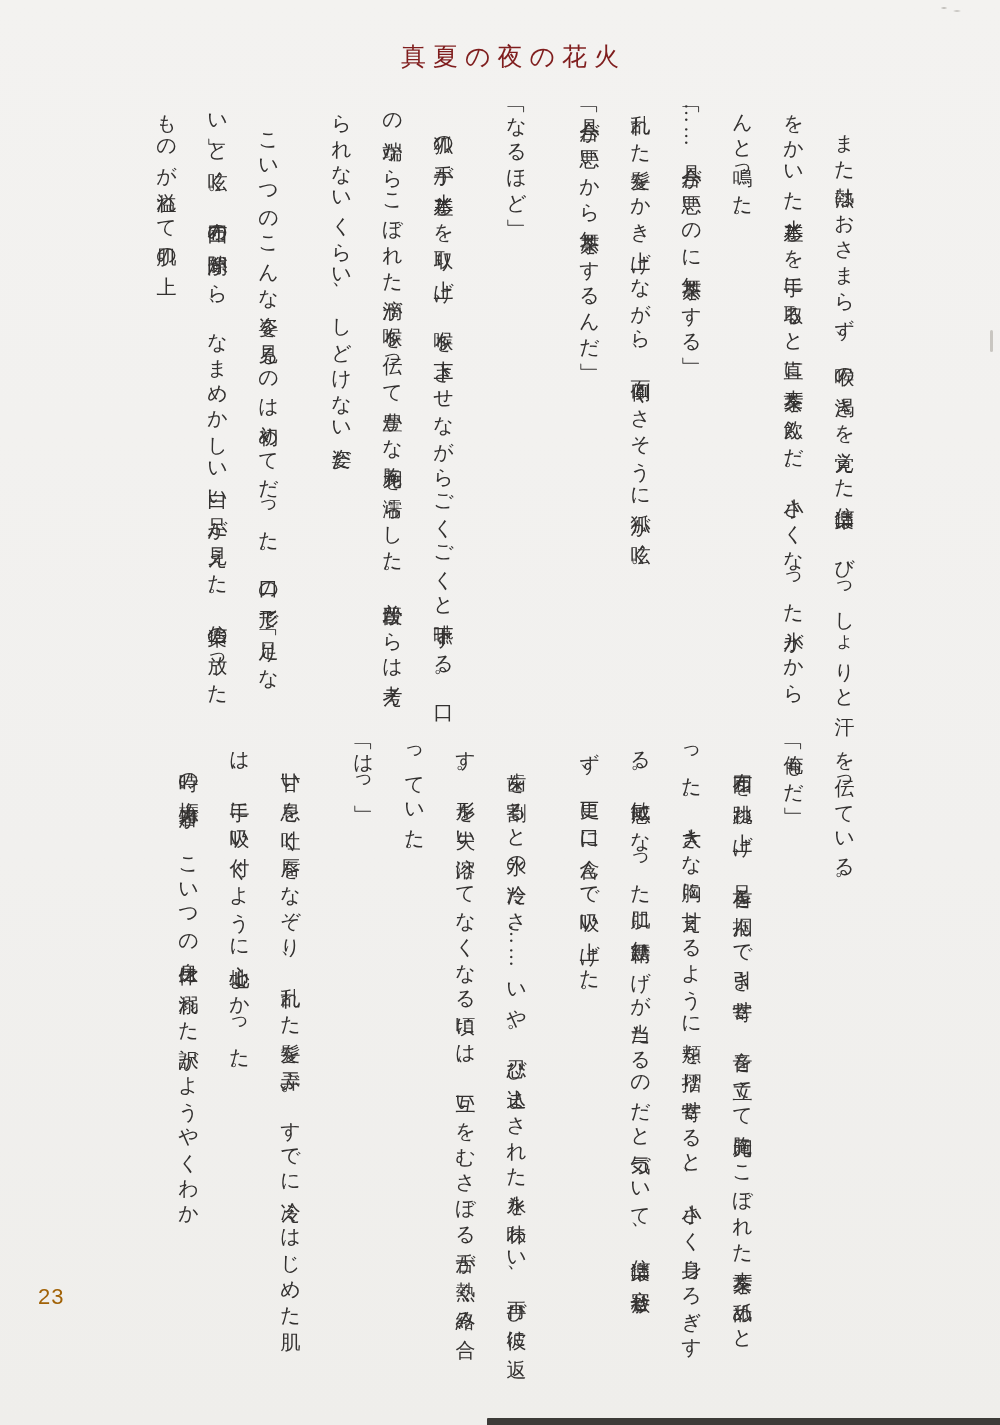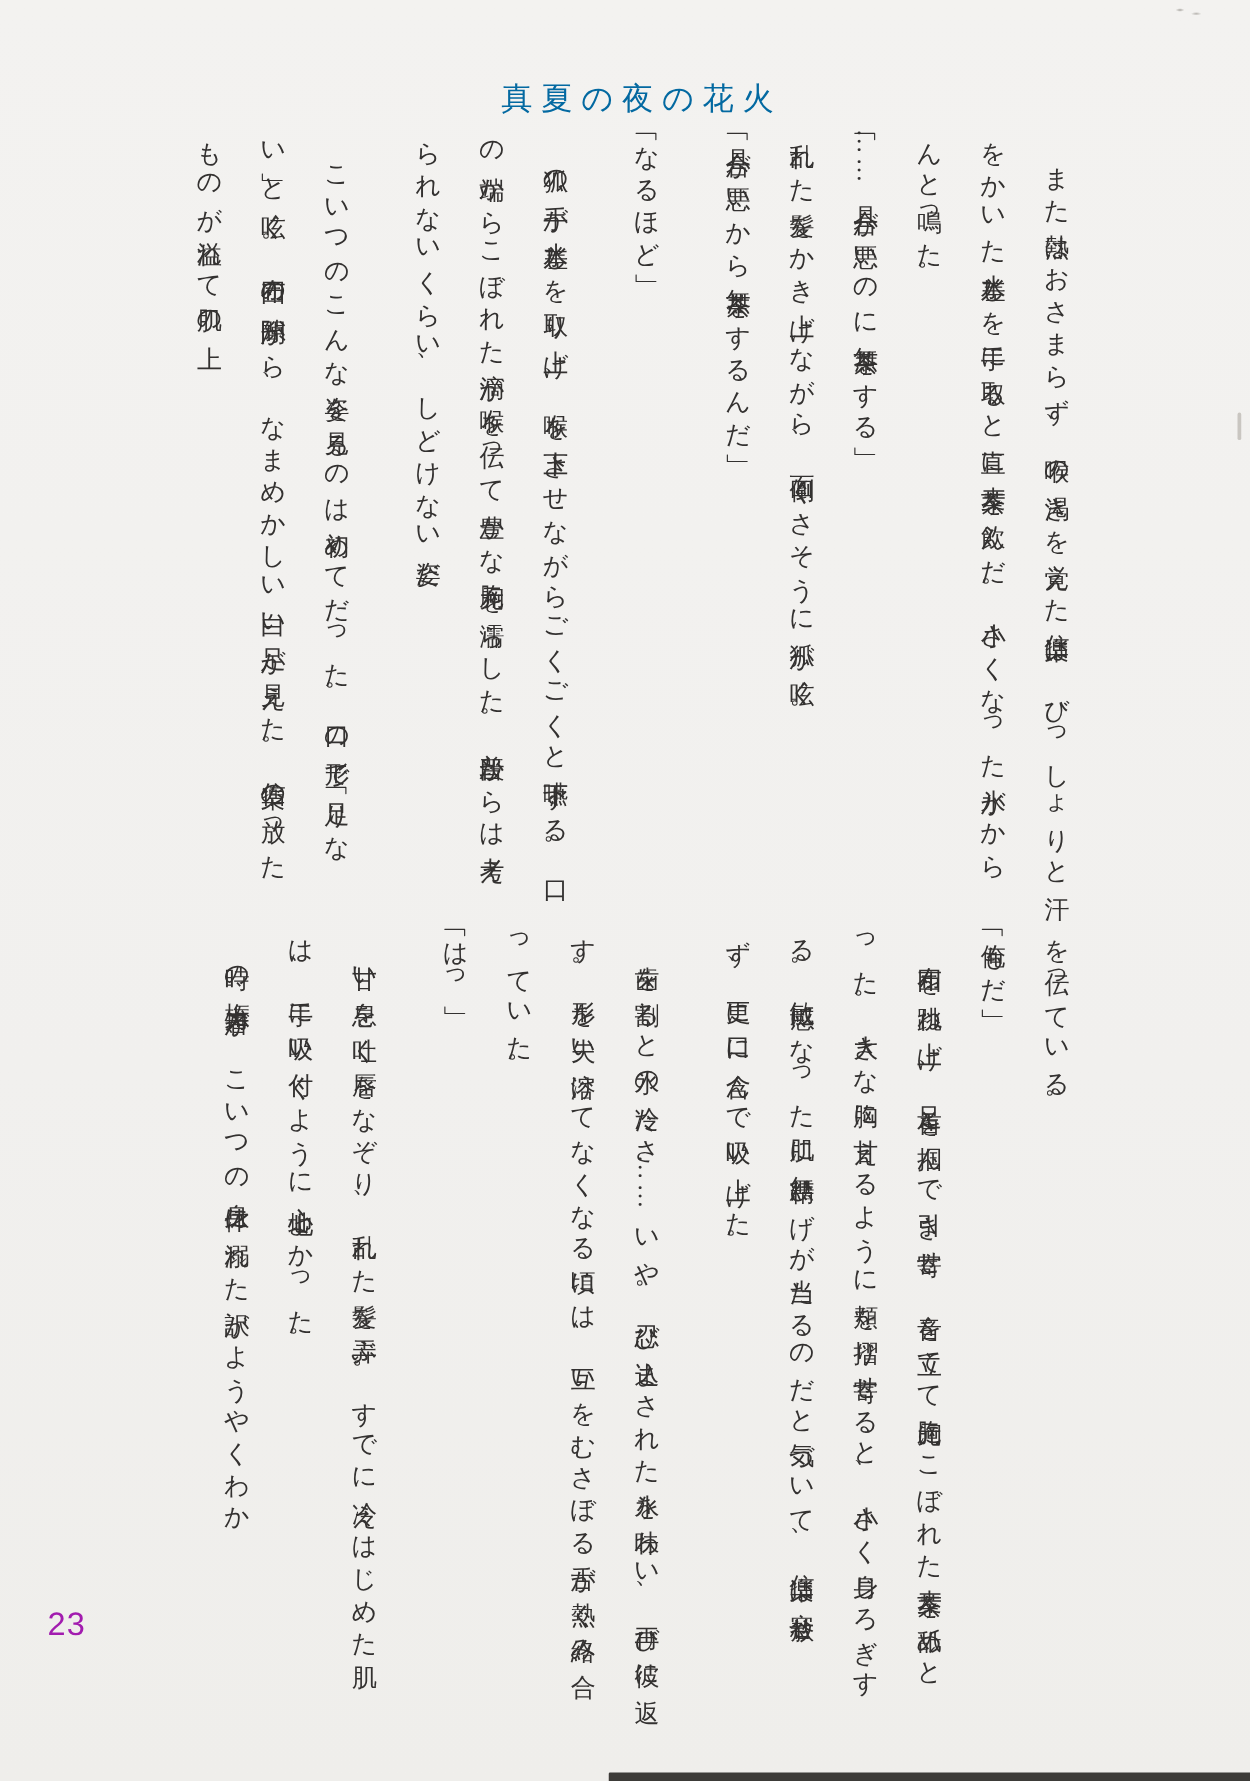--- a/index.html
+++ b/index.html
@@ -9,26 +9,26 @@
     overflow: hidden;
   }
   body {
     position: relative;
     background: linear-gradient(180deg, #f3f2f0 0%, #f1f0ee 60%, #efeeeb 100%);
     font-family: "Liberation Serif", "DejaVu Serif", serif;
     color: #2f2d2b;
   }
   .page-title {
     position: absolute;
-    top: 62px;
+    top: 40px;
     left: 50%;
     transform: translateX(-44%);
     font-size: 25px;
     letter-spacing: 7px;
-    color: #0369a1;
+    color: #7f1d1d;
     white-space: nowrap;
   }
   .vblock {
     position: absolute;
     right: 130px;
     writing-mode: vertical-rl;
     text-orientation: mixed;
     font-size: 20px;
     line-height: 2.55;
     letter-spacing: 3px;
@@ -37,23 +37,23 @@
   .vblock.upper { top: 100px;  height: 606px; }
   .vblock.lower { top: 737px;  height: 614px; }
   .vblock p { margin: 0; padding: 0; }
   .vblock p.indent { text-indent: 1em; }
   .vblock p.gap-before { margin-block-start: 22px; }
   .page-number {
     position: absolute;
     left: 38px;
     top: 1284px;
     font-family: "Liberation Sans", "DejaVu Sans", sans-serif;
-    font-size: 26px;
+    font-size: 22px;
     letter-spacing: 1px;
-    color: #a21caf;
+    color: #a16207;
   }
   
   .artifact-bottom-bar {
     position: absolute;
     left: 487px; right: 0; bottom: 0;
     height: 7px;
     background: #3d3b38;
     border-radius: 1px 0 0 0;
   }
   .artifact-corner-specks {

